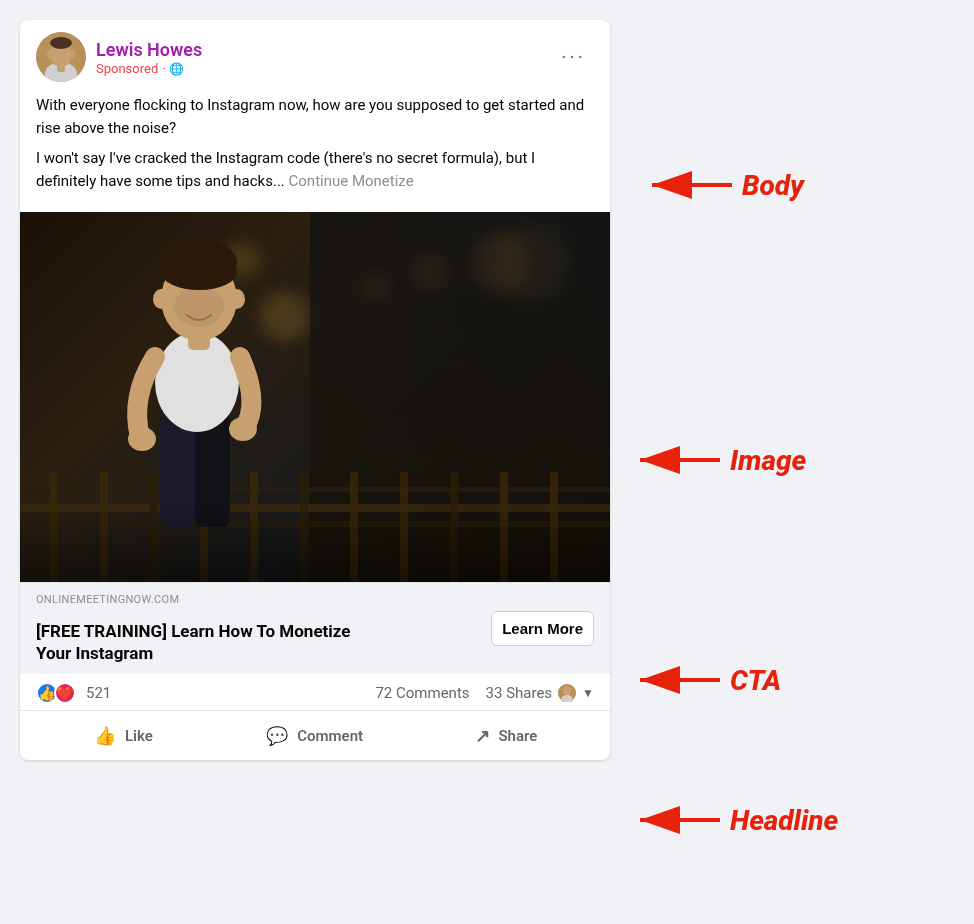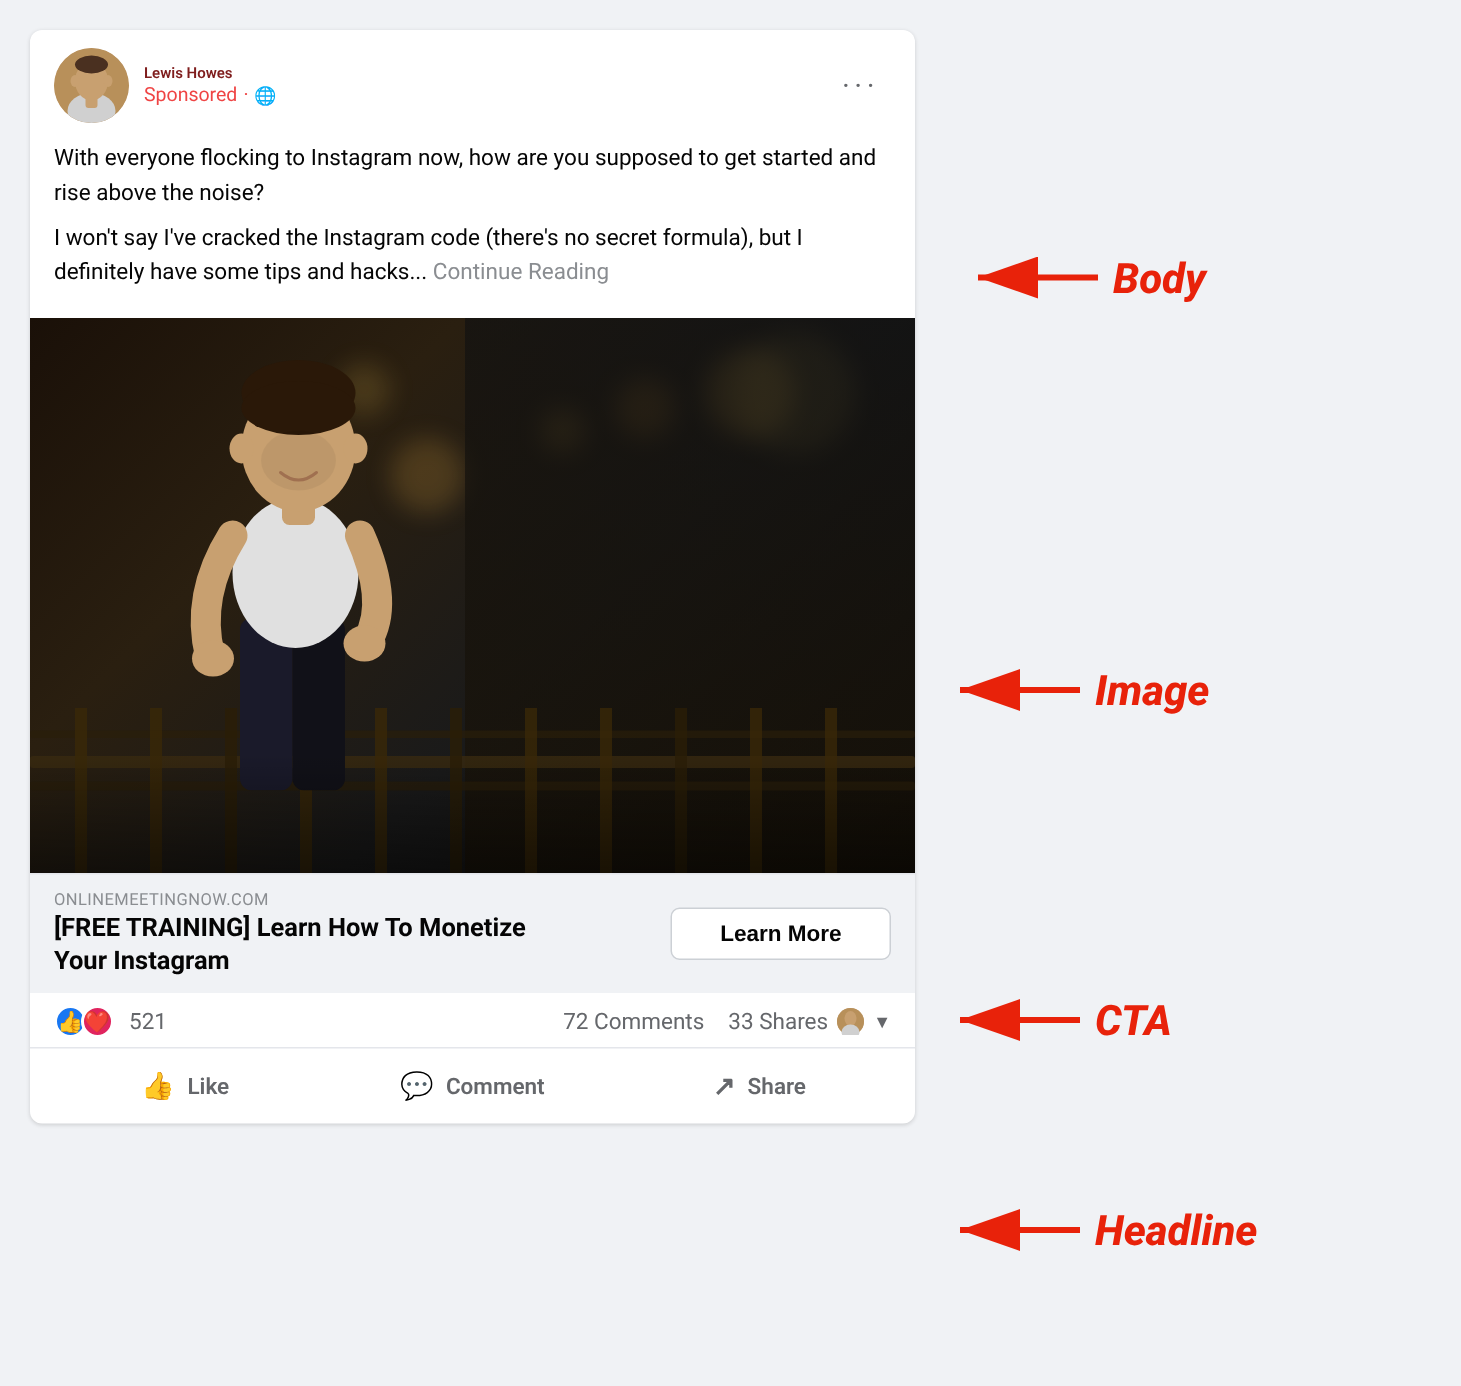--- a/index.html
+++ b/index.html
@@ -53,23 +53,23 @@
     .avatar svg {
       width: 50px;
       height: 50px;
     }
 
     .name-block {
       display: flex;
       flex-direction: column;
     }
     .author-name {
-      font-size: 10px;
+      font-size: 18px;
       font-weight: 600;
-      color: #7f1d1d;
+      color: #a21caf;
       line-height: 1.3;
     }
     .sponsored-row {
       display: flex;
       align-items: center;
       gap: 4px;
       font-size: 13px;
       color: #ef4444;
     }
     .globe-icon {
@@ -132,34 +132,34 @@
       border-top: 1px solid #e4e6eb;
     }
     .cta-text-block {
       flex: 1;
     }
     .cta-domain {
       font-size: 11px;
       color: #8a8d91;
       text-transform: uppercase;
       letter-spacing: 0.3px;
-      margin-bottom: 2px;
+      margin-bottom: 14px;
     }
     .cta-headline {
       font-size: 17px;
       font-weight: 700;
       color: #050505;
       line-height: 1.3;
       max-width: 330px;
     }
     .learn-more-btn {
       background: #fff;
       border: 1px solid #ccd0d5;
       border-radius: 6px;
-      padding: 8px 32px;
+      padding: 8px 10px;
       font-size: 15px;
       font-weight: 600;
       color: #050505;
       cursor: pointer;
       white-space: nowrap;
       flex-shrink: 0;
       margin-left: 12px;
     }
 
     
@@ -297,21 +297,21 @@
           </div>
         </div>
       </div>
       <div class="more-btn">···</div>
     </div>
 
     <div class="card-body">
       <p class="post-text">With everyone flocking to Instagram now, how are you supposed to get started and rise above the noise?</p>
       <p class="post-text">
         <span>I won't say I've cracked the Instagram code (there's no secret formula), but I definitely have some tips and hacks...</span>
-        <span class="continue-reading">Continue Reading</span>
+        <span class="continue-reading">Continue Monetize</span>
       </p>
     </div>
 
     <div class="card-image">
       <div class="image-scene">
 
         <div class="bokeh" style="width:60px;height:60px;top:20px;right:80px;background:rgba(255,200,80,0.25);"></div>
         <div class="bokeh" style="width:40px;height:40px;top:40px;right:160px;background:rgba(255,180,60,0.2);"></div>
         <div class="bokeh" style="width:80px;height:80px;top:10px;right:40px;background:rgba(255,220,100,0.15);"></div>
         <div class="bokeh" style="width:30px;height:30px;top:60px;right:220px;background:rgba(255,200,80,0.2);"></div>

